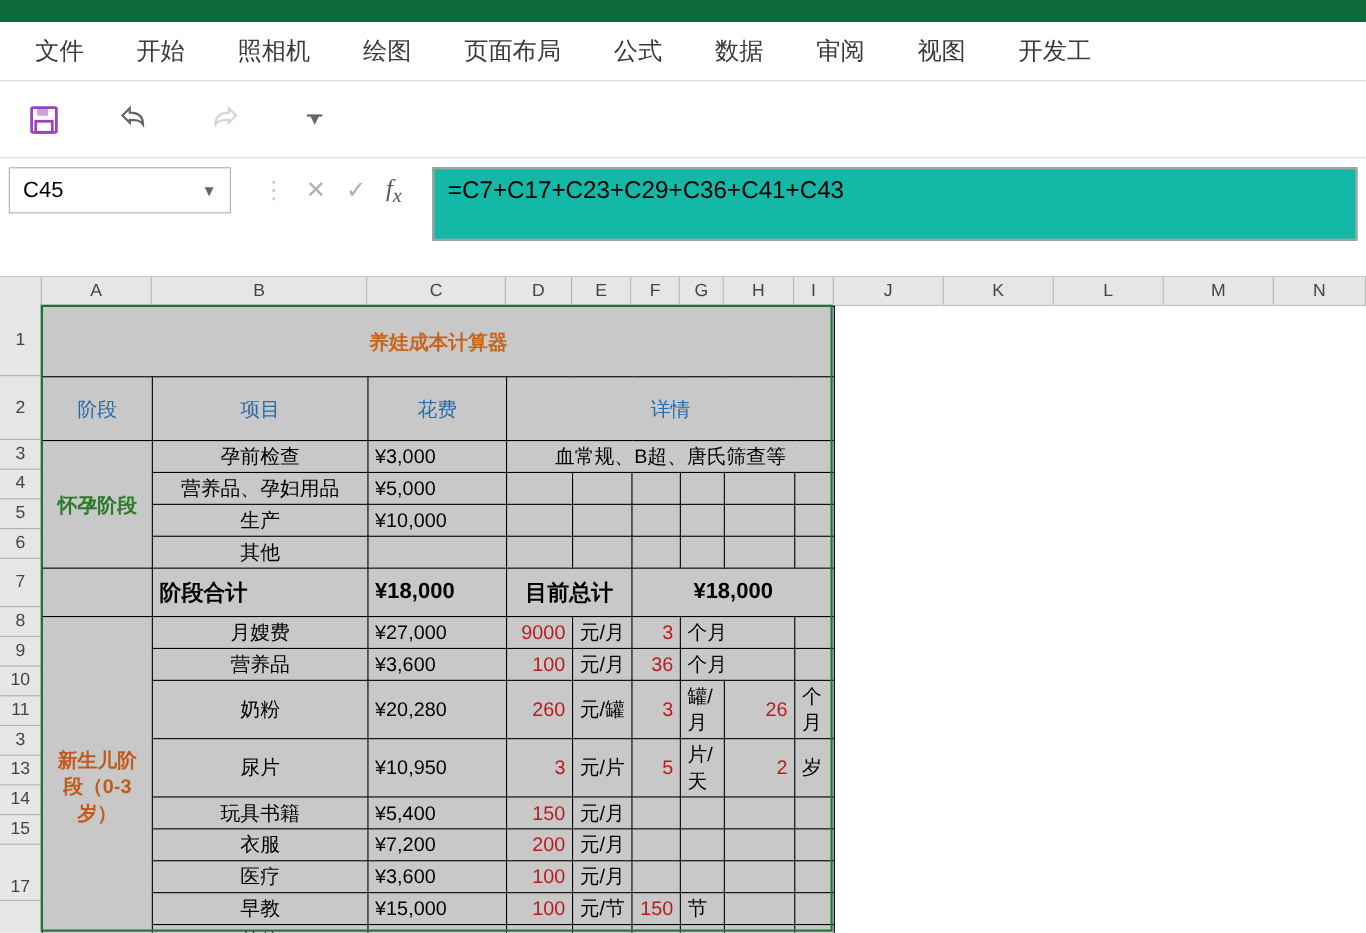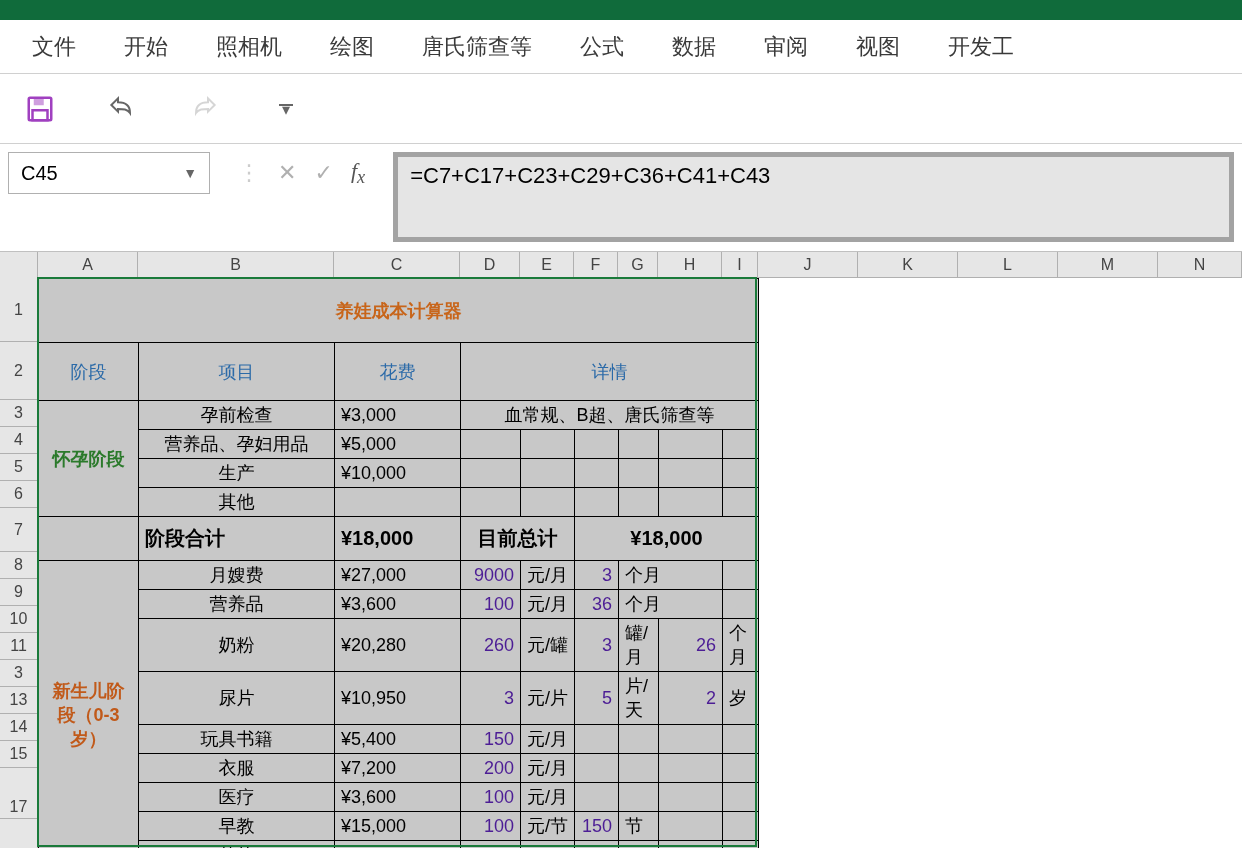--- a/index.html
+++ b/index.html
@@ -84,25 +84,25 @@
     cursor: pointer;
   }
   .fx-label {
     font-style: italic;
     font-size: 22px;
     color: #555;
     font-family: "Times New Roman", serif;
   }
   .formula-input {
     flex: 1;
-    height: 90px;
-    border: 5px solid #a3a3a3;
+    height: 67px;
+    border: 2px solid #a3a3a3;
     padding: 6px 12px;
     font-size: 22px;
-    background: #e5e5e5;
+    background: #14b8a6;
   }
   .grid-area {
     position: relative;
     background: #fff;
   }
   .col-headers {
     display: flex;
     height: 26px;
     background: #e6e6e6;
     border-bottom: 1px solid #b0b0b0;
@@ -182,39 +182,39 @@
   .stage-cell {
     text-align: center;
     font-weight: bold;
     font-size: 18px;
   }
   .stage1 { color: #2b7a2b; }
   .stage2 { color: #c15a1a; }
   .item-cell { font-size: 16px; text-align: center; }
   .cost-cell { font-size: 18px; text-align: left; }
   .subtotal-row td { font-weight: bold; font-size: 20px; height: 44px; }
-  .detail-cell { text-align: right; color: #4c1d95; font-size: 18px; }
+  .detail-cell { text-align: right; color: #b91c1c; font-size: 18px; }
   .unit-cell { font-size: 18px; }
   .selection-box {
     position: absolute;
     border: 2px solid #1a7a3a;
     pointer-events: none;
   }
 </style>
 </head>
 <body>
 
 <div class="title-bar"></div>
 
 <div class="ribbon-tabs">
   <div class="ribbon-tab">文件</div>
   <div class="ribbon-tab">开始</div>
   <div class="ribbon-tab">照相机</div>
   <div class="ribbon-tab">绘图</div>
-  <div class="ribbon-tab">唐氏筛查等</div>
+  <div class="ribbon-tab">页面布局</div>
   <div class="ribbon-tab">公式</div>
   <div class="ribbon-tab">数据</div>
   <div class="ribbon-tab">审阅</div>
   <div class="ribbon-tab">视图</div>
   <div class="ribbon-tab">开发工</div>
 </div>
 
 <div class="tool-row">
   <div class="tool-icon">
     <svg width="30" height="30" viewBox="0 0 24 24">

